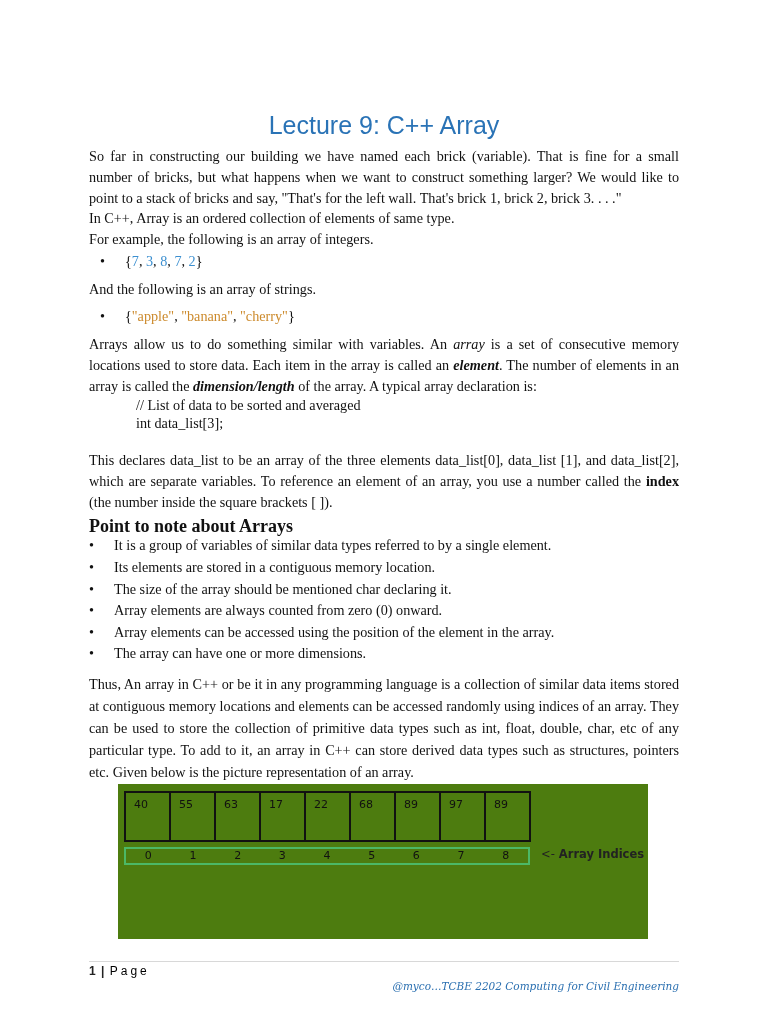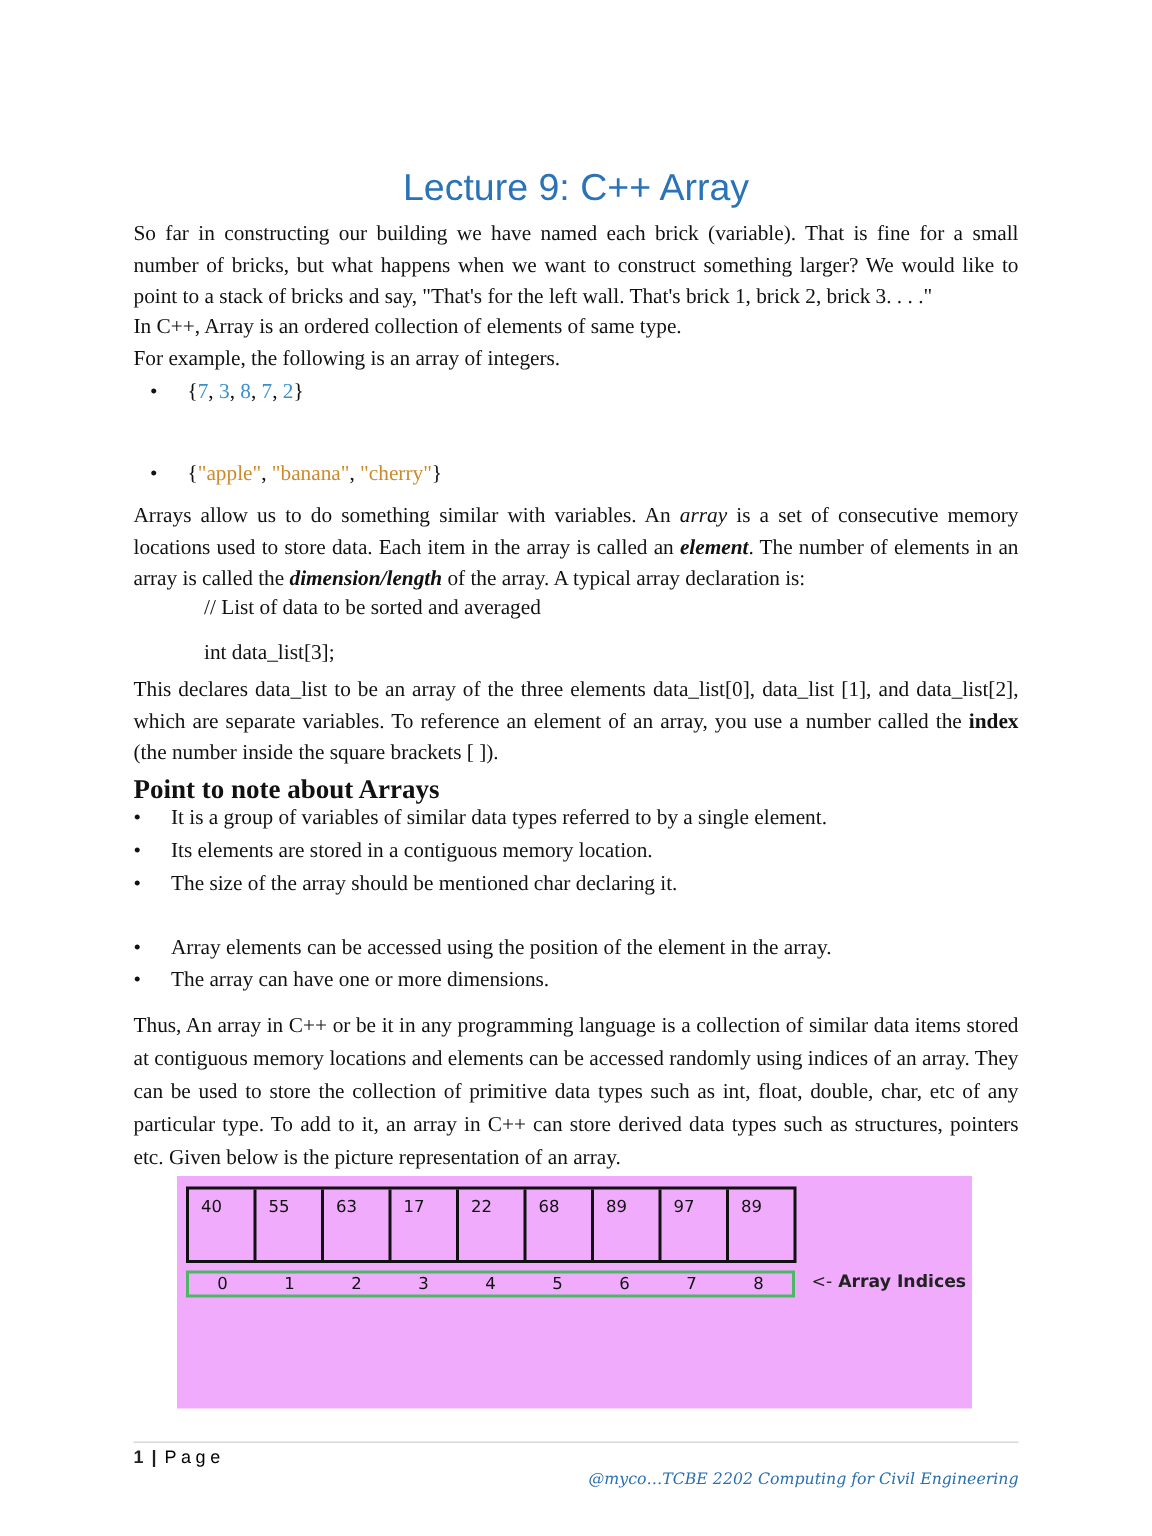--- a/index.html
+++ b/index.html
@@ -13,21 +13,21 @@
   .para.loose { line-height:22px; }
   .line { position:absolute; left:89px; font-size:14.2px; line-height:21px; white-space:nowrap; }
   .bullet-row { position:absolute; left:100px; font-size:14.2px; line-height:21px; white-space:nowrap; }
   .bullet-row .dot { display:inline-block; width:25px; }
   .code { position:absolute; left:136px; font-size:14.2px; white-space:nowrap; }
   .heading { position:absolute; left:89px; font-size:18px; font-weight:bold; }
   .blue { color:#3b8fd0; }
   .orange { color:#cc8a2c; }
   em.bi { font-style:italic; font-weight:bold; }
 
-  .diagram { position:absolute; left:118px; top:765px; width:530px; height:155px; background:#f0abfc; }
+  .diagram { position:absolute; left:118px; top:765px; width:530px; height:155px; background:#4d7c0f; }
   .cells { position:absolute; left:6px; top:7px; display:flex; border:2px solid #111; }
   .cell { width:43px; height:47px; border-right:2px solid #111; box-sizing:content-box;
           font-family:"DejaVu Sans", sans-serif; font-size:11px; padding:0; position:relative; }
   .cell:last-child { border-right:none; }
   .cell span { position:absolute; left:8px; top:5px; }
   .indices { position:absolute; left:6px; top:63px; width:402px; height:14px;
              border:2px solid #4cb866; display:flex; }
   .idx { flex:1; text-align:center; font-family:"DejaVu Sans", sans-serif; font-size:11px; line-height:14px; }
   .idx-label { position:absolute; left:423px; top:63px; font-family:"DejaVu Sans", sans-serif;
                font-size:11.5px; font-weight:bold; color:#222; }
@@ -52,37 +52,39 @@
 
   <div class="para" style="top:127px;">So far in constructing our building we have named each brick (variable). That is fine for a small number of bricks, but what happens when we want to construct something larger? We would like to point to a stack of bricks and say, "That's for the left wall. That's brick 1, brick 2, brick 3. . . ."</div>
 
   <div class="line" style="top:189px;">In C++, Array is an ordered collection of elements of same type.</div>
   <div class="line" style="top:210px;">For example, the following is an array of integers.</div>
 
   <div class="bullet-row" style="top:232px;">
     <span class="dot">•</span><span>{</span><span class="blue">7</span>, <span class="blue">3</span>, <span class="blue">8</span>, <span class="blue">7</span>, <span class="blue">2</span><span>}</span>
   </div>
 
+  <div class="line" style="top:260px;">And the following is an array of strings.</div>
 
   <div class="bullet-row" style="top:287px;">
     <span class="dot">•</span><span>{</span><span class="orange">"apple"</span>, <span class="orange">"banana"</span>, <span class="orange">"cherry"</span><span>}</span>
   </div>
 
   <div class="para" style="top:315px;"><span>Arrays allow us to do something similar with variables. An </span><i>array</i><span> is a set of consecutive memory locations used to store data. Each item in the array is called an </span><em class="bi">element</em><span>. The number of elements in an array is called the </span><em class="bi">dimension/length</em><span> of the array. A typical array declaration is:</span></div>
 
   <div class="code" style="top:378px;">// List of data to be sorted and averaged</div>
-  <div class="code" style="top:408px;text-align:right;">int data_list[3];</div>
+  <div class="code" style="top:396px;text-align:right;">int data_list[3];</div>
 
   <div class="para" style="top:431px;"><span>This declares data_list to be an array of the three elements data_list[0], data_list [1], and data_list[2], which are separate variables. To reference an element of an array, you use a number called the </span><b>index</b><span> (the number inside the square brackets [ ]).</span></div>
 
   <div class="heading" style="top:497px;">Point to note about Arrays</div>
 
   <div class="bullet-row" style="left:89px; top:516px;"><span class="dot">•</span><span>It is a group of variables of similar data types referred to by a single element.</span></div>
   <div class="bullet-row" style="left:89px; top:538px;"><span class="dot">•</span><span>Its elements are stored in a contiguous memory location.</span></div>
   <div class="bullet-row" style="left:89px; top:560px;"><span class="dot">•</span><span>The size of the array should be mentioned char declaring it.</span></div>
+  <div class="bullet-row" style="left:89px; top:581px;"><span class="dot">•</span><span>Array elements are always counted from zero (0) onward.</span></div>
   <div class="bullet-row" style="left:89px; top:603px;"><span class="dot">•</span><span>Array elements can be accessed using the position of the element in the array.</span></div>
   <div class="bullet-row" style="left:89px; top:624px;"><span class="dot">•</span><span>The array can have one or more dimensions.</span></div>
 
   <div class="para loose" style="top:654px;">Thus, An array in C++ or be it in any programming language is a collection of similar data items stored at contiguous memory locations and elements can be accessed randomly using indices of an array.  They can be used to store the collection of primitive data types such as int, float, double, char, etc of any particular type. To add to it, an array in C++ can store derived data types such as structures, pointers etc. Given below is the picture representation of an array.</div>
 
   <div class="diagram">
     <div class="cells">
       <div class="cell">
           <span>40</span>
         </div>

